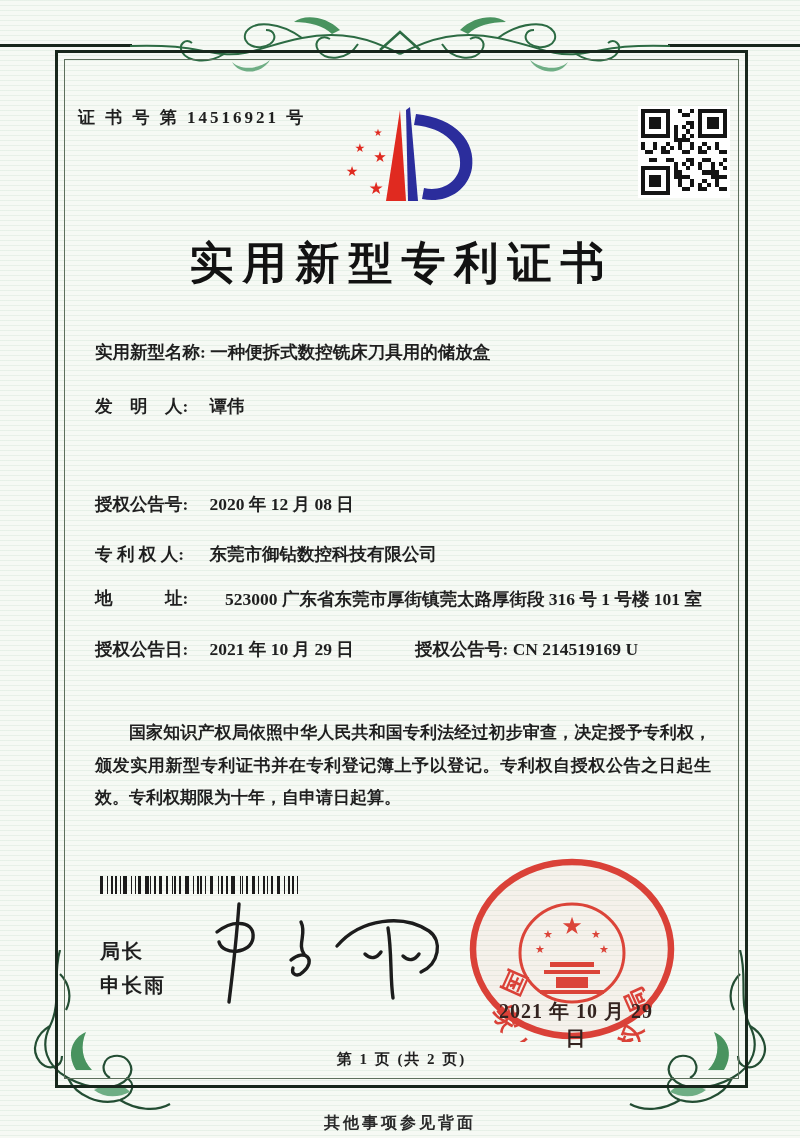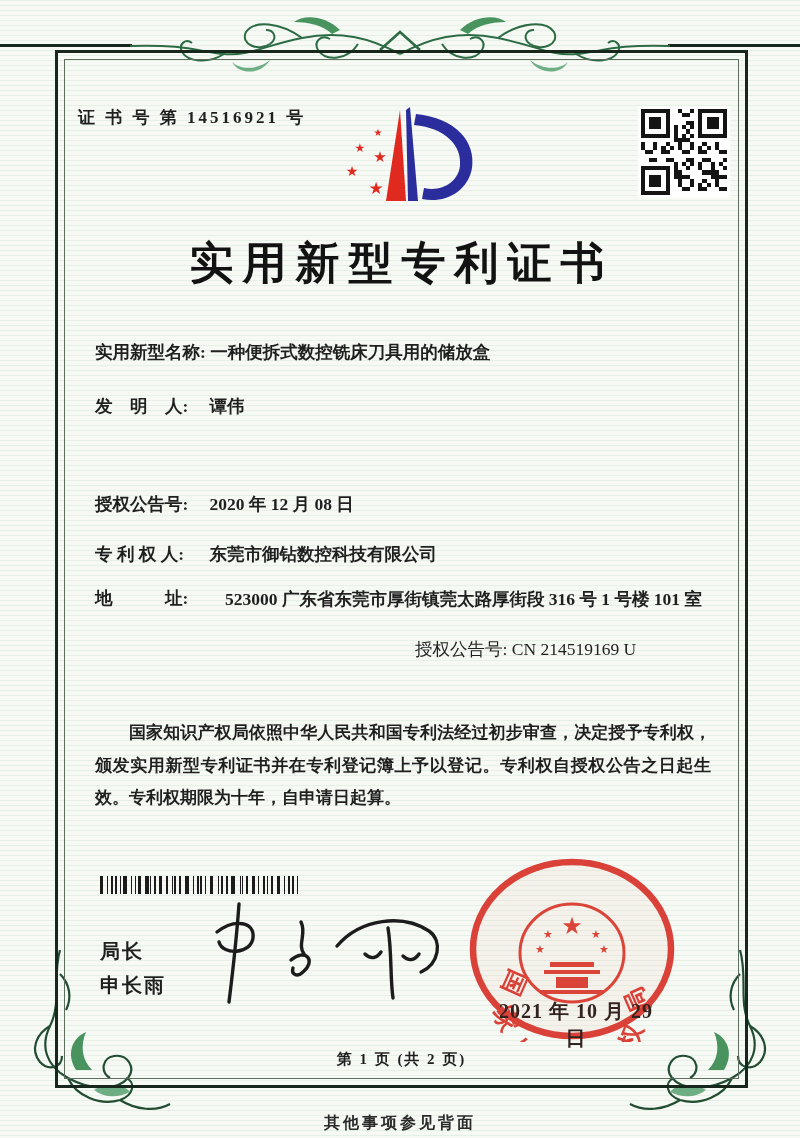--- a/index.html
+++ b/index.html
@@ -24,21 +24,21 @@
   .qr { position:absolute; left:638px; top:106px; width:92px; height:92px; background:#fff; padding:3px; }
   .qr svg { display:block; width:100%; height:100%; }
   .title { position:absolute; left:55px; right:52px; top:234px; text-align:center;
     font-size:44px; font-weight:bold; letter-spacing:9px; color:#121212; }
   .row { position:absolute; left:95px; font-size:17.5px; font-weight:700; white-space:nowrap; }
   .row .lbl { display:inline-block; min-width:110px; }
   .row .val { position:absolute; left:130px; white-space:normal; }
   .r1 { top:340px; } .r2 { top:394px; } .r3 { top:443px; } .r4 { top:492px; }
   .r5 { top:542px; } .r6 { top:586px; } .r7 { top:637px; }
   .r6 .val { width:505px; line-height:27px; }
-  .grant-no { position:absolute; left:415px; top:637px; font-size:17.5px; font-weight:400; white-space:nowrap; }
+  .grant-no { position:absolute; left:415px; top:637px; font-size:17.5px; font-weight:700; white-space:nowrap; }
   .grant-no .lbl { display:inline-block; }
   .paras { position:absolute; left:95px; top:672px; width:616px; font-size:17px;
     line-height:32.5px; font-weight:600; text-align:justify; }
   .paras p { text-indent:2em;margin-top:45px; }
   .barcode { position:absolute; left:100px; top:876px; width:202px; height:18px; display:flex; align-items:stretch; }
   .barcode i { display:block; height:100%; background:#1b1b1b; }
   .director { position:absolute; left:100px; font-size:20px; font-weight:700; letter-spacing:2px; }
   .director.t1 { top:938px; } .director.t2 { top:972px; }
   .sig { position:absolute; left:205px; top:898px; }
   .seal { position:absolute; left:466px; top:856px; opacity:.93; }
@@ -320,20 +320,24 @@
     <span>2020 年 12 月 08 日</span>
   </div>
   <div class="row r5">
     <span class="lbl">专 利 权 人:</span>
     <span>东莞市御钻数控科技有限公司</span>
   </div>
   <div class="row r6">
     <span class="lbl">地　　　址:</span>
     <span class="val">523000 广东省东莞市厚街镇莞太路厚街段 316 号 1 号楼 101 室</span>
   </div>
+  <div class="row r7">
+    <span class="lbl">授权公告日:</span>
+    <span>2021 年 10 月 29 日</span>
+  </div>
   <div class="grant-no">
     <span class="lbl">授权公告号:</span>
     <span>CN 214519169 U</span>
   </div>
 
   <div class="paras">
     <p>国家知识产权局依照中华人民共和国专利法经过初步审查，决定授予专利权，颁发实用新型专利证书并在专利登记簿上予以登记。专利权自授权公告之日起生效。专利权期限为十年，自申请日起算。</p>
   </div>
 
   <div class="barcode">

